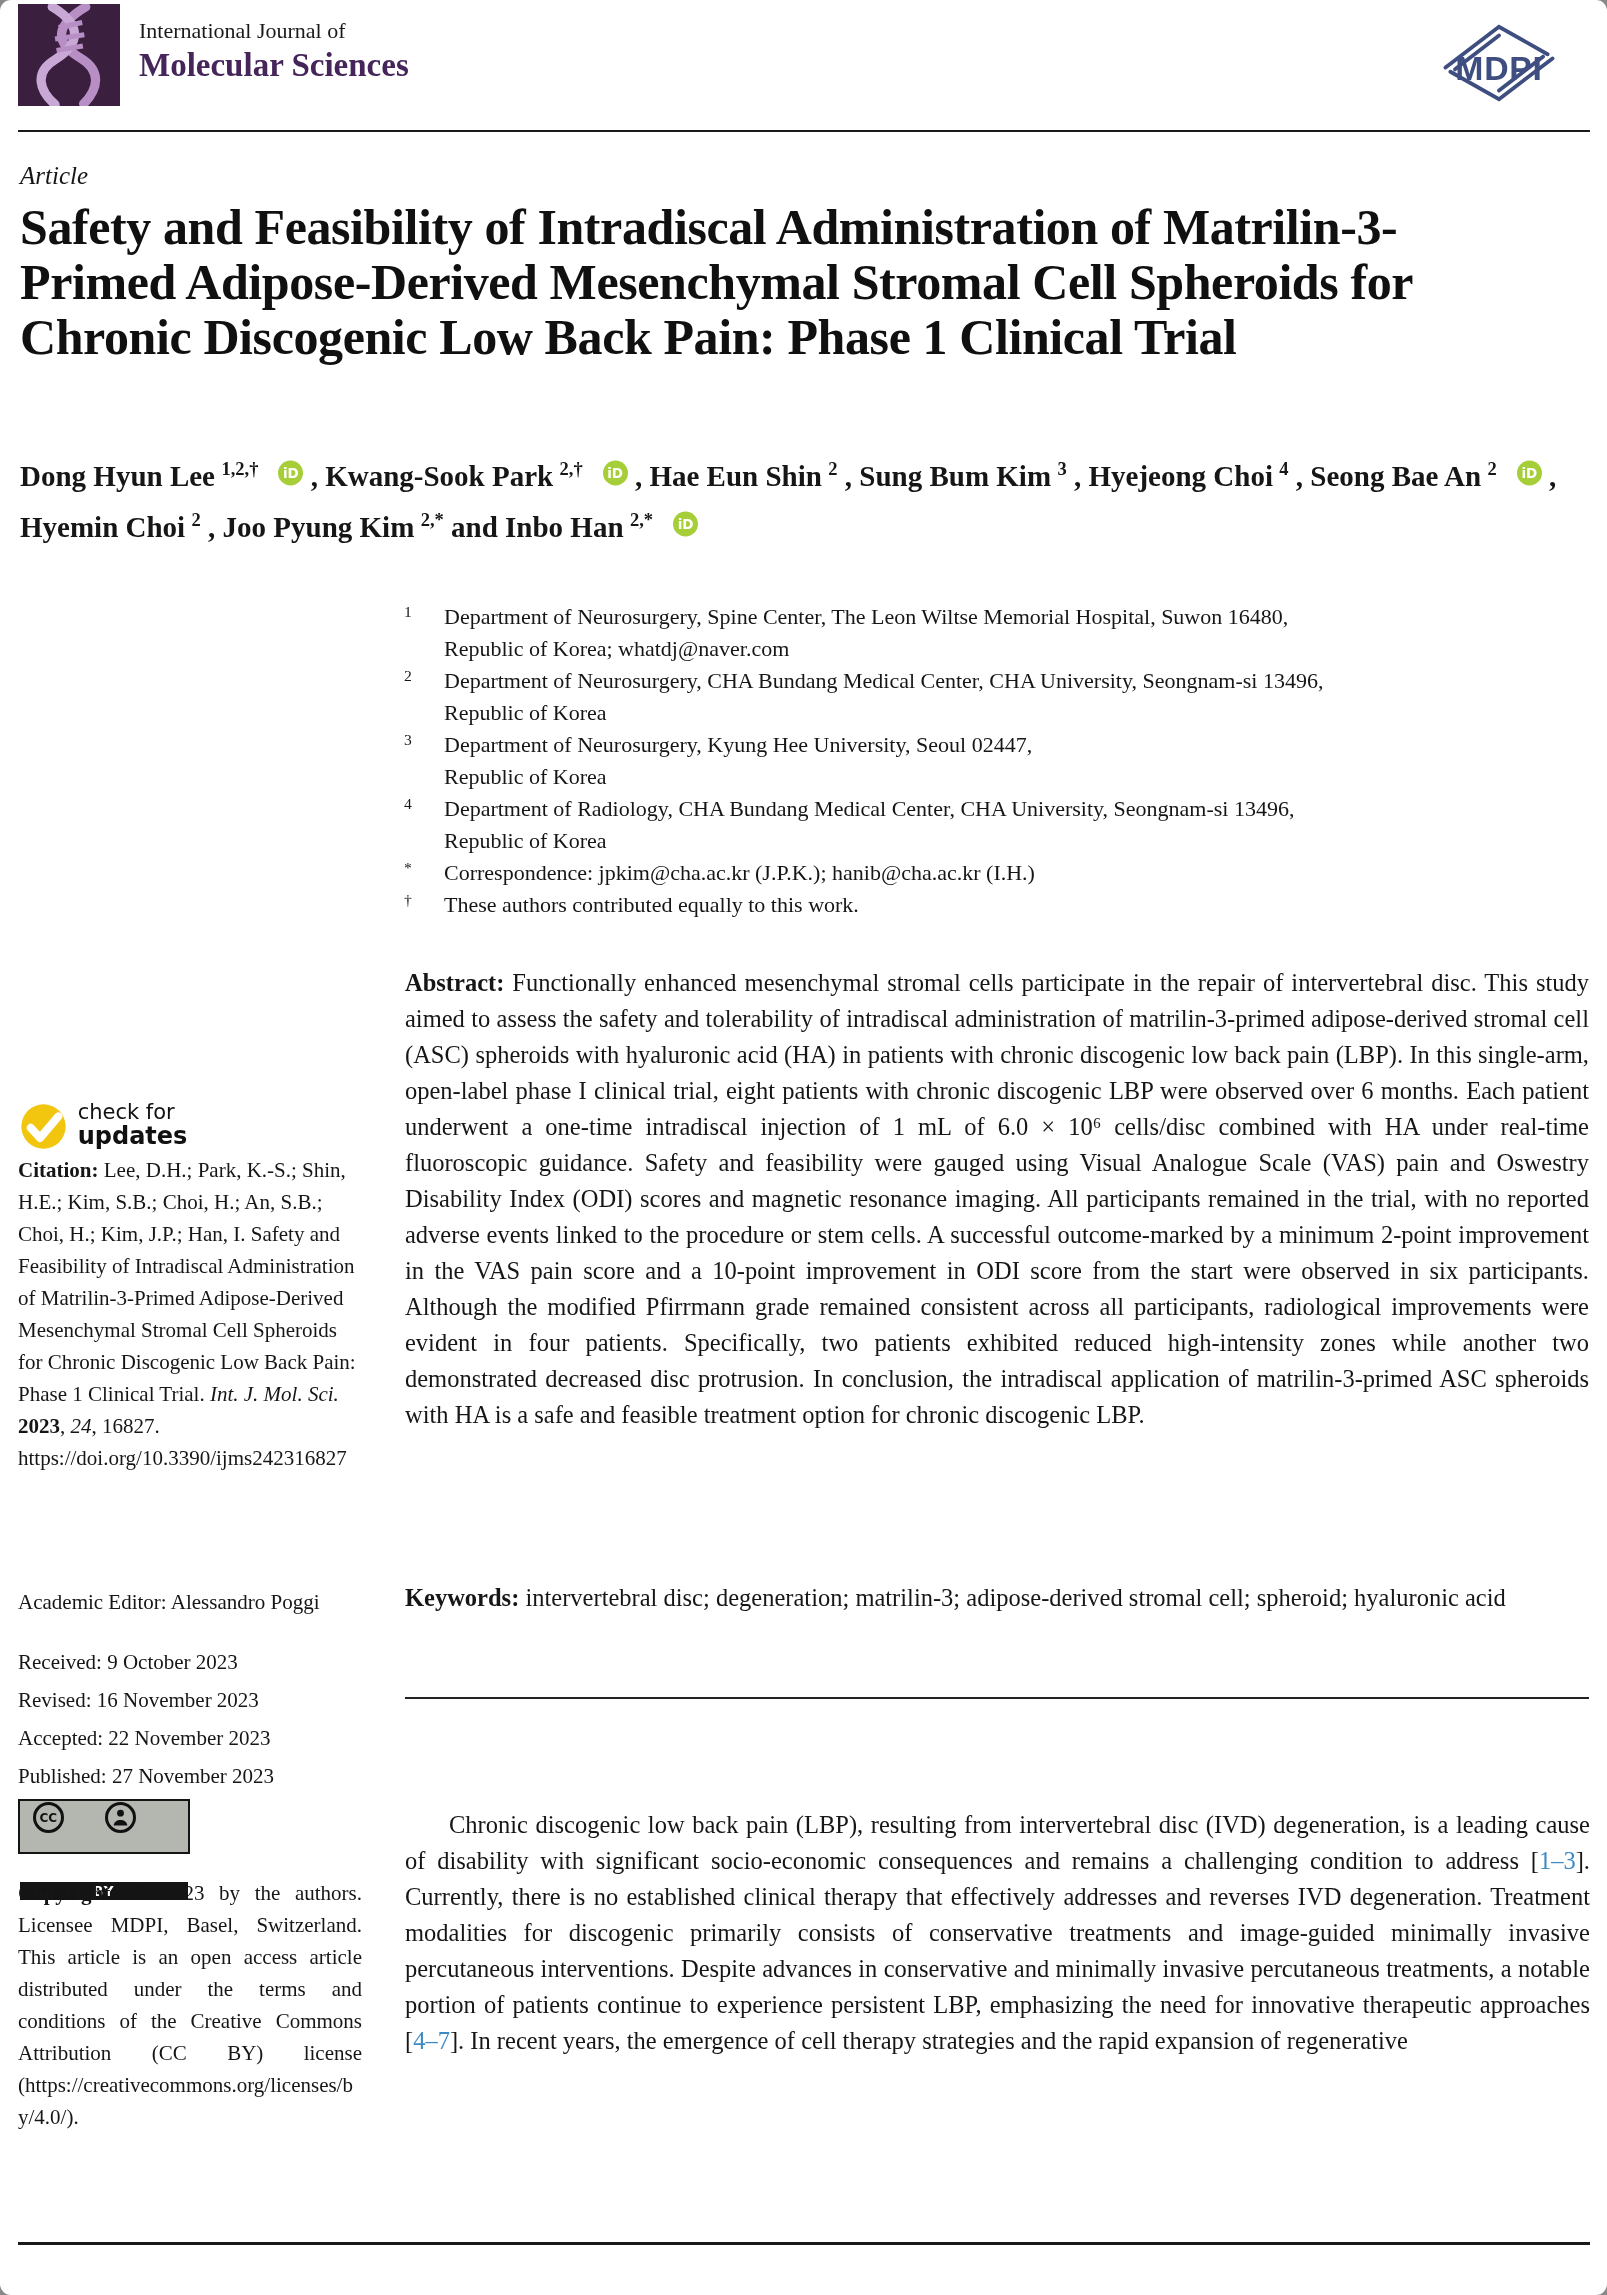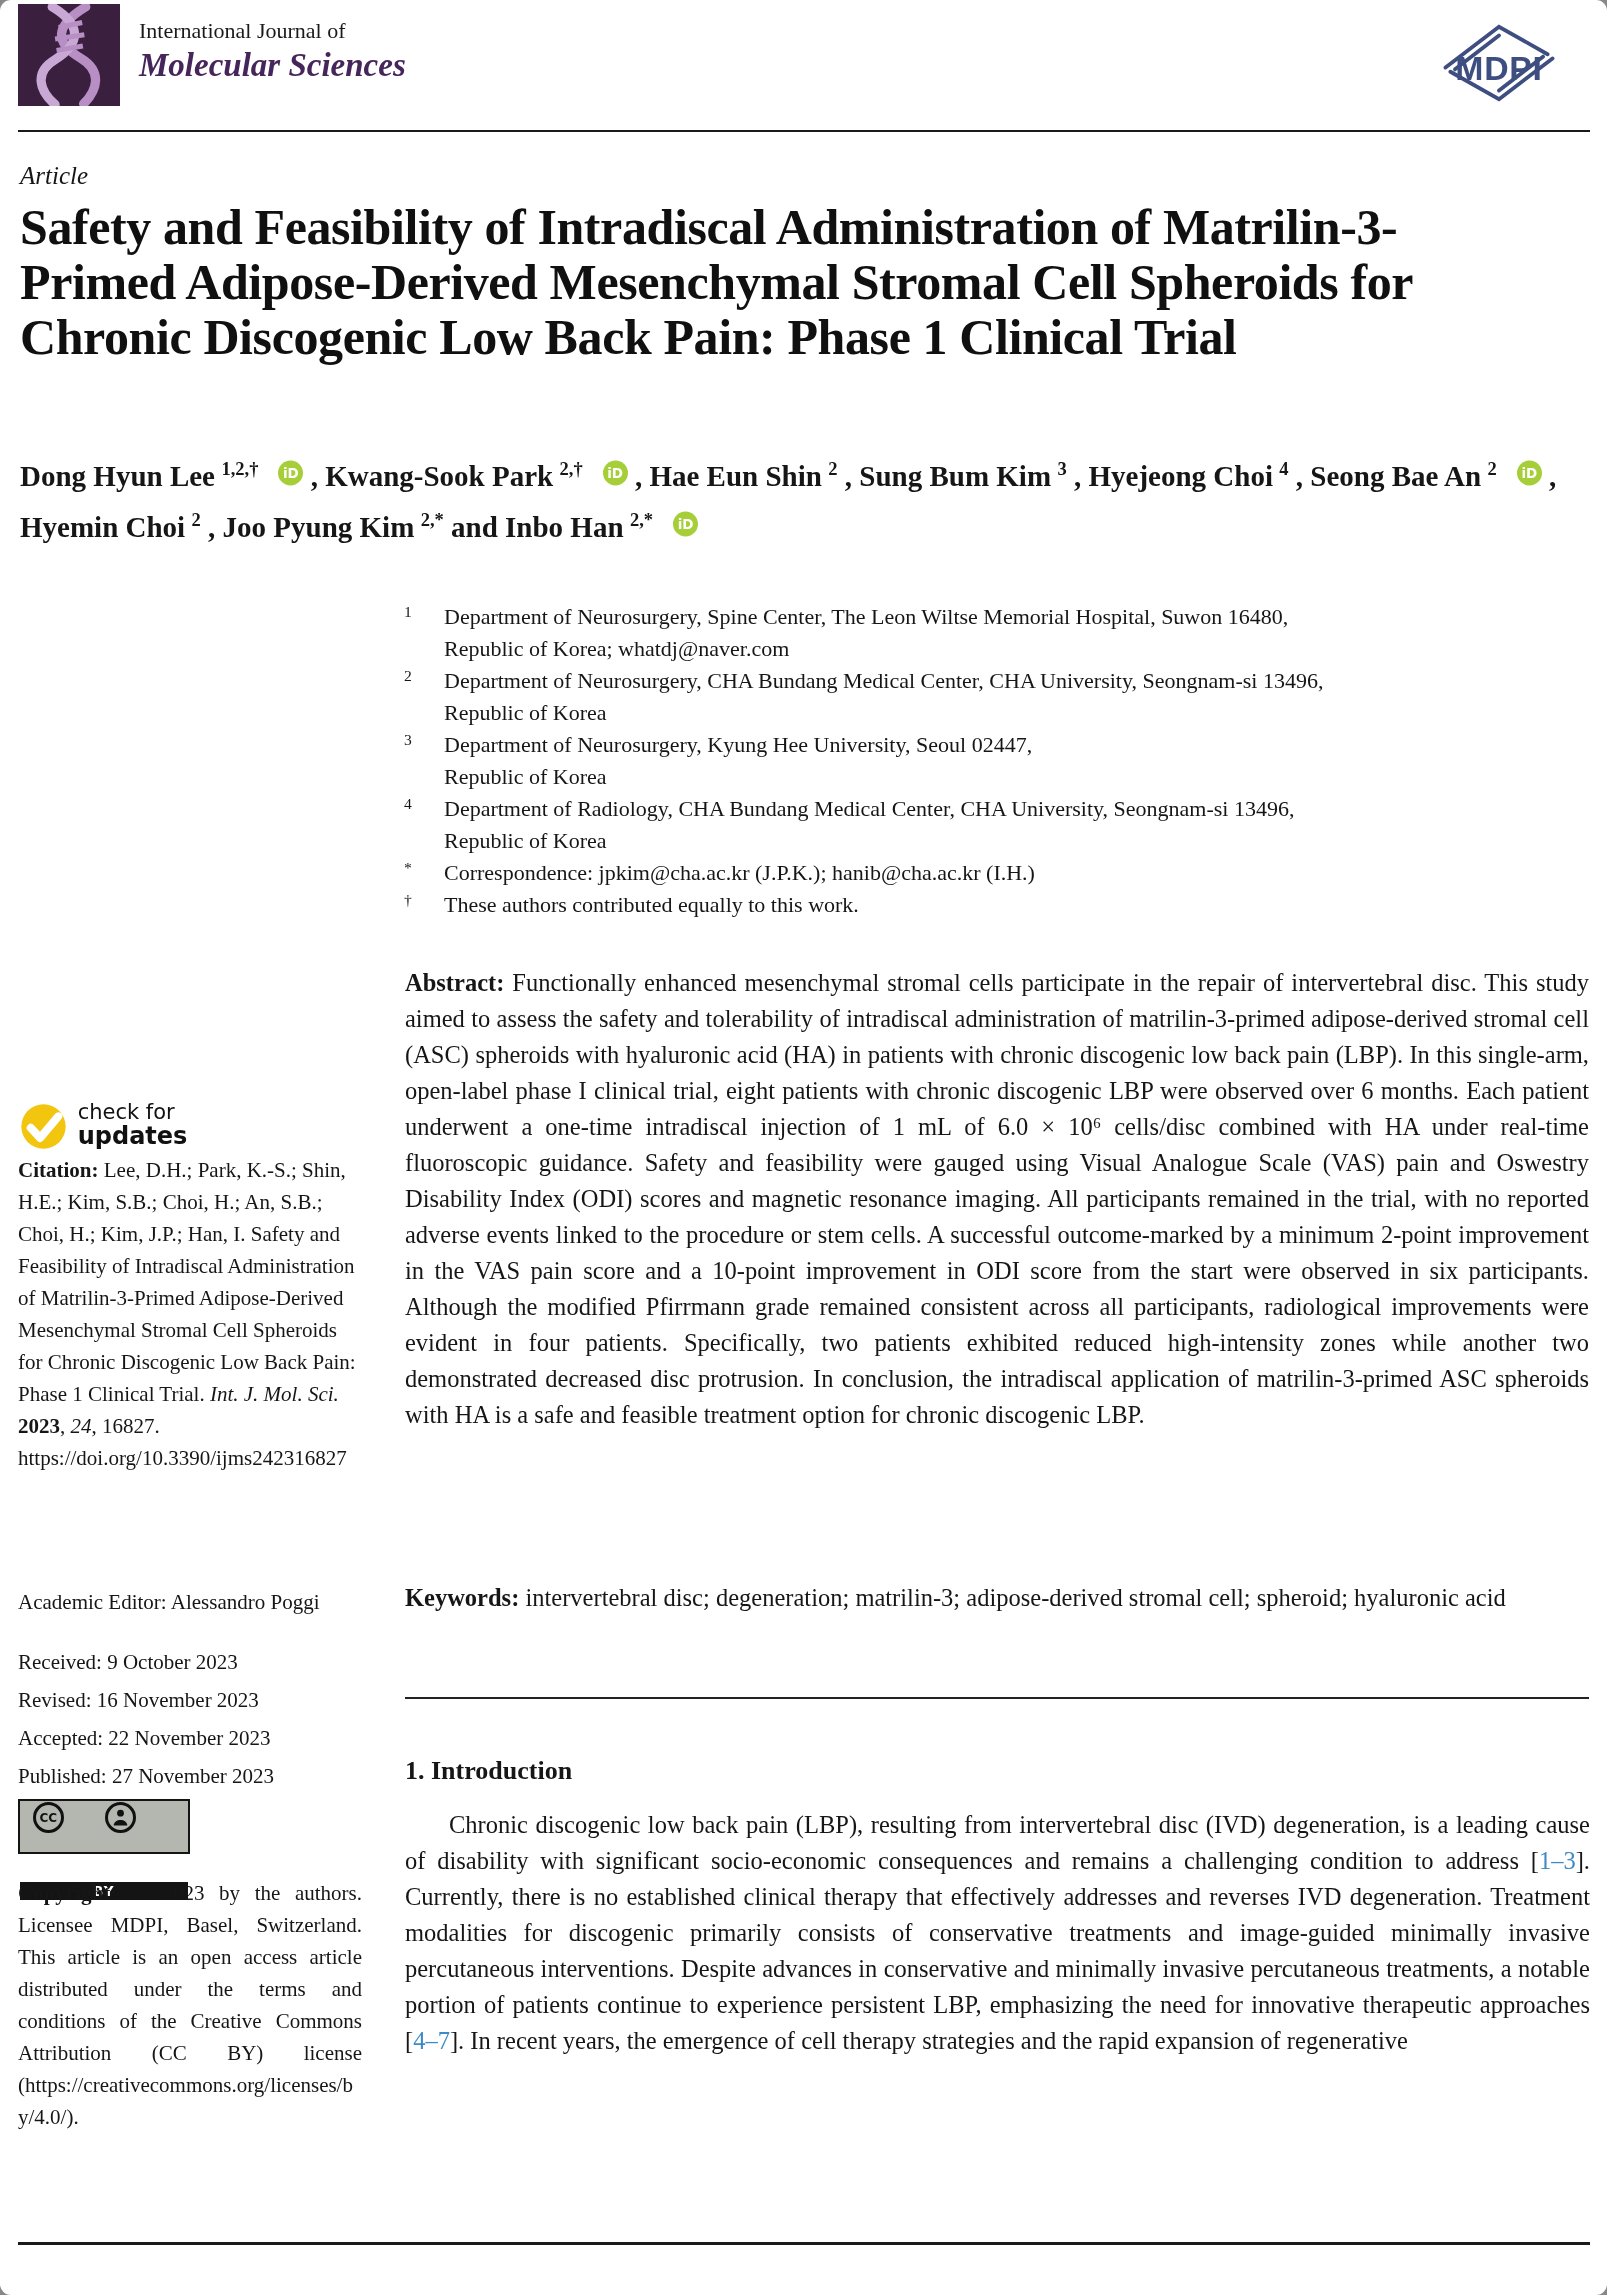--- a/index.html
+++ b/index.html
@@ -9,21 +9,21 @@
   .page {
     position:relative; width:1607px; height:2295px; background:#ffffff;
     font-family:"Liberation Serif","DejaVu Serif",serif; color:#161616;
     overflow:hidden;
     border-radius:11px;
   }
   
   .logo-square { position:absolute; left:18px; top:3.6px; width:102px; height:102px; background:var(--logo-purple,#3b1f3e); }
   .journal-name { position:absolute; left:139px; top:15.6px; }
   .journal-name .jn1 { font-size:22px; line-height:30px; color:#1a1a1a; }
-  .journal-name .jn2 { font-size:33px; line-height:38px; font-weight:bold; font-style:italic; color:var(--journal-purple,#46265a); }
+  .journal-name .jn2 { font-size:33px; line-height:38px; font-weight:bold; color:var(--journal-purple,#46265a); }
   .mdpi-logo { position:absolute; left:1435px; top:18.5px; width:128px; height:88px; }
   .header-rule { position:absolute; left:18px; top:130px; width:1572px; height:2.1px; background:#1a1a1a; }
   
   .article-label { position:absolute; left:20px; top:162px; font-style:italic; font-size:25px; }
   .page-title { position:absolute; left:20px; top:200px; width:1506px; font-size:50px; font-weight:bold; line-height:55px; letter-spacing:-0.4px; color:#101010; }
   .authors { position:absolute; left:20px; top:453px; width:1572px; font-size:29px; font-weight:bold; line-height:47px; }
   .a-sup { font-size:18.5px; position:relative; top:-11.4px; margin-left:6.4px; }
   .orcid-icon { display:inline-flex; align-items:center; justify-content:center; width:25px; height:25px; border-radius:50%;
     background:var(--orcid-green,#a6ce39); color:#fff; font-family:"DejaVu Sans","Liberation Sans",sans-serif;
     font-size:13.5px; font-weight:bold; transform:translateY(-8.5px); margin-left:20px; }
@@ -156,21 +156,20 @@
         <div class="aff-text">These authors contributed equally to this work.</div>
       </div>
     </div>
 
   <p class="abstract"><span class="b-label">Abstract:</span><span> Functionally enhanced mesenchymal stromal cells participate in the repair of intervertebral disc. This study aimed to assess the safety and tolerability of intradiscal administration of matrilin-3-primed adipose-derived stromal cell (ASC) spheroids with hyaluronic acid (HA) in patients with chronic discogenic low back pain (LBP). In this single-arm, open-label phase I clinical trial, eight patients with chronic discogenic LBP were observed over 6 months. Each patient underwent a one-time intradiscal injection of 1 mL of 6.0 × 10⁶ cells/disc combined with HA under real-time fluoroscopic guidance. Safety and feasibility were gauged using Visual Analogue Scale (VAS) pain and Oswestry Disability Index (ODI) scores and magnetic resonance imaging. All participants remained in the trial, with no reported adverse events linked to the procedure or stem cells. A successful outcome-marked by a minimum 2-point improvement in the VAS pain score and a 10-point improvement in ODI score from the start were observed in six participants. Although the modified Pfirrmann grade remained consistent across all participants, radiological improvements were evident in four patients. Specifically, two patients exhibited reduced high-intensity zones while another two demonstrated decreased disc protrusion. In conclusion, the intradiscal application of matrilin-3-primed ASC spheroids with HA is a safe and feasible treatment option for chronic discogenic LBP.</span></p>
 
   <p class="keywords"><span class="b-label">Keywords:</span><span> intervertebral disc; degeneration; matrilin-3; adipose-derived stromal cell; spheroid; hyaluronic acid</span></p>
 
   <div class="col-rule"></div>
 
-  <h2 class="intro-heading">1. Introduction</h2>
   <p class="intro-para"><span>Chronic discogenic low back pain (LBP), resulting from intervertebral disc (IVD) degeneration, is a leading cause of disability with significant socio-economic consequences and remains a challenging condition to address [</span><span class="ref-link">1–3</span><span>]. Currently, there is no established clinical therapy that effectively addresses and reverses IVD degeneration. Treatment modalities for discogenic primarily consists of conservative treatments and image-guided minimally invasive percutaneous interventions. Despite advances in conservative and minimally invasive percutaneous treatments, a notable portion of patients continue to experience persistent LBP, emphasizing the need for innovative therapeutic approaches [</span><span class="ref-link">4–7</span><span>]. In recent years, the emergence of cell therapy strategies and the rapid expansion of regenerative</span></p>
 
   <div class="check-badge">
     <svg class="check-circle" viewBox="0 0 70 70">
       <circle cx="35" cy="35" r="33" fill="#f2c50f"></circle>
       <polyline points="16,37 30,52 57,20" fill="none" stroke="#ffffff" stroke-width="12" stroke-linecap="round" stroke-linejoin="round"></polyline>
     </svg>
     <div class="check-text">
       <div class="c1">check for</div>
       <div class="c2">updates</div>

